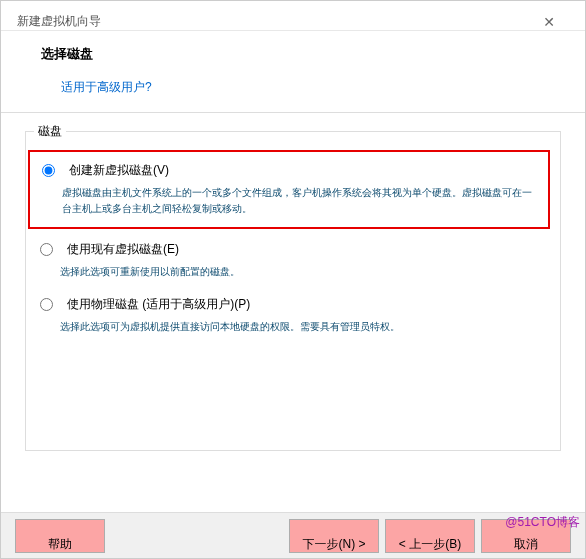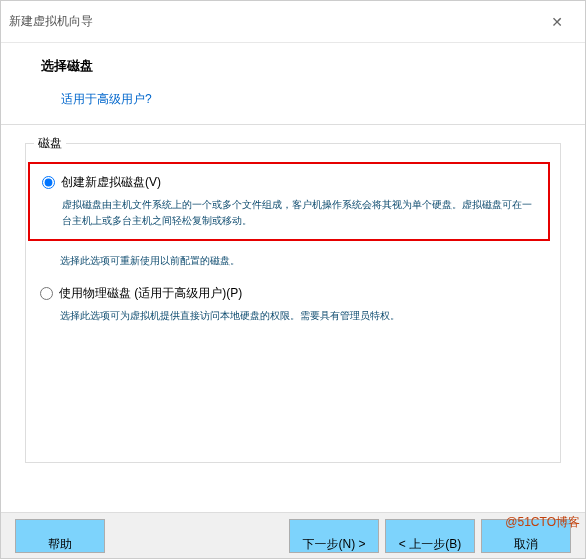--- a/index.html
+++ b/index.html
@@ -14,24 +14,24 @@
     }
     .window {
       width: 586px;
       height: 559px;
       border: 1px solid #ccc;
       background: #fff;
       display: flex;
       flex-direction: column;
     }
     .titlebar {
-      height: 42px;
+      height: 30px;
       display: flex;
-      align-items: center;
-      padding: 0 8px;
+      align-items: flex-end;
+      padding: 0 16px;
       border-bottom: 1px solid #e8e8e8;
       color: #555;
       font-size: 12px;
     }
     .titlebar .title { flex: 1; }
     .titlebar .close {
       width: 40px;
       text-align: center;
       font-size: 14px;
       color: #666;
@@ -71,21 +71,21 @@
       font-size: 12px;
     }
     .highlight-box {
       border: 2px solid #e60000;
       padding: 10px 12px 10px 12px;
       margin-bottom: 12px;
     }
     .radio-row {
       display: flex;
       align-items: flex-start;
-      gap: 6px;
+      gap: 14px;
       margin-bottom: 6px;
     }
     .radio-row input[type=radio] {
       margin-top: 2px;
       width: 13px;
       height: 13px;
     }
     .radio-label {
       font-size: 12px;
     }
@@ -102,33 +102,33 @@
       background: #f0f0f0;
       border-top: 1px solid #ddd;
       display: flex;
       align-items: center;
       padding: 0 14px;
       gap: 6px;
     }
     .footer .spacer { flex: 1; }
     .btn {
       border: 1px solid #adadad;
-      background: #7dd3fc;
+      background: #fca5a5;
       min-width: 90px;
       height: 24px;
       font-size: 12px;
       font-family: inherit;
       cursor: pointer;
       padding: 16px 8px;
     }
     .watermark {
       position: absolute;
       right: 6px;
       bottom: 28px;
-      color: #c2410c;
+      color: #a21caf;
       font-size: 12px;
       pointer-events: none;
     }
   </style>
 </head>
 <body>
 
 <div class="window">
 
   <div class="titlebar">
@@ -149,20 +149,24 @@
         <div class="option-block">
           <label class="radio-row">
             <input type="radio" name="disk" checked="" style="">
             <span class="radio-label">创建新虚拟磁盘(V)</span>
           </label>
           <div class="radio-desc">虚拟磁盘由主机文件系统上的一个或多个文件组成，客户机操作系统会将其视为单个硬盘。虚拟磁盘可在一台主机上或多台主机之间轻松复制或移动。</div>
         </div>
       </div>
 
       <div class="option-block">
+        <label class="radio-row">
+          <input type="radio" name="disk" style="">
+          <span class="radio-label">使用现有虚拟磁盘(E)</span>
+        </label>
         <div class="radio-desc">选择此选项可重新使用以前配置的磁盘。</div>
       </div>
 
       <div class="option-block">
         <label class="radio-row">
           <input type="radio" name="disk" style="">
           <span class="radio-label">使用物理磁盘 (适用于高级用户)(P)</span>
         </label>
         <div class="radio-desc">选择此选项可为虚拟机提供直接访问本地硬盘的权限。需要具有管理员特权。</div>
       </div>

